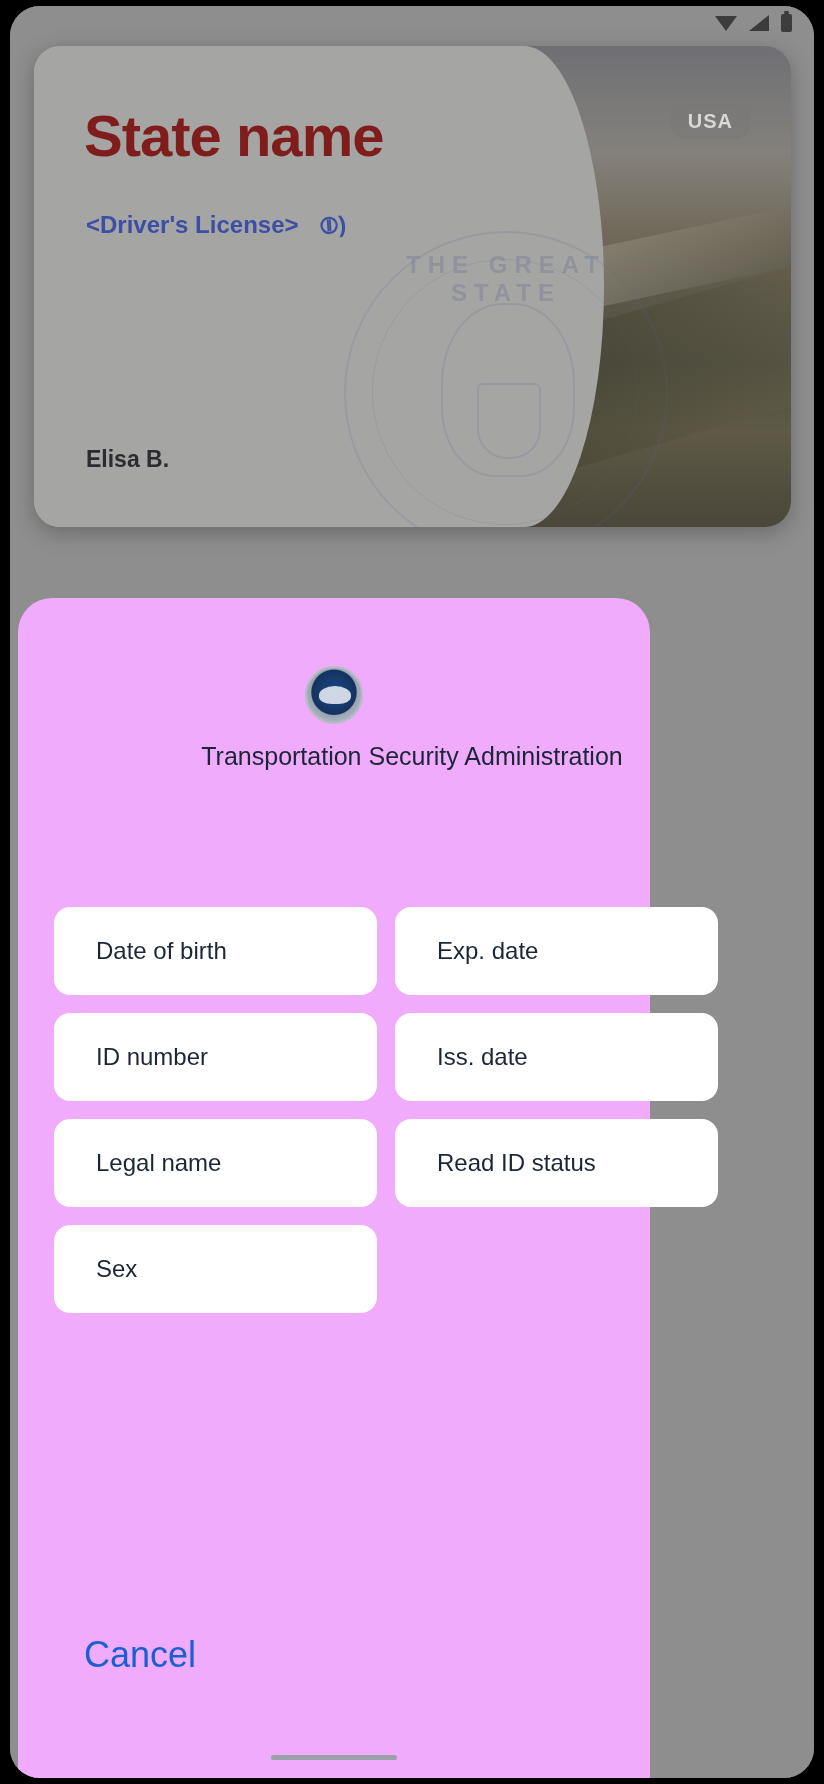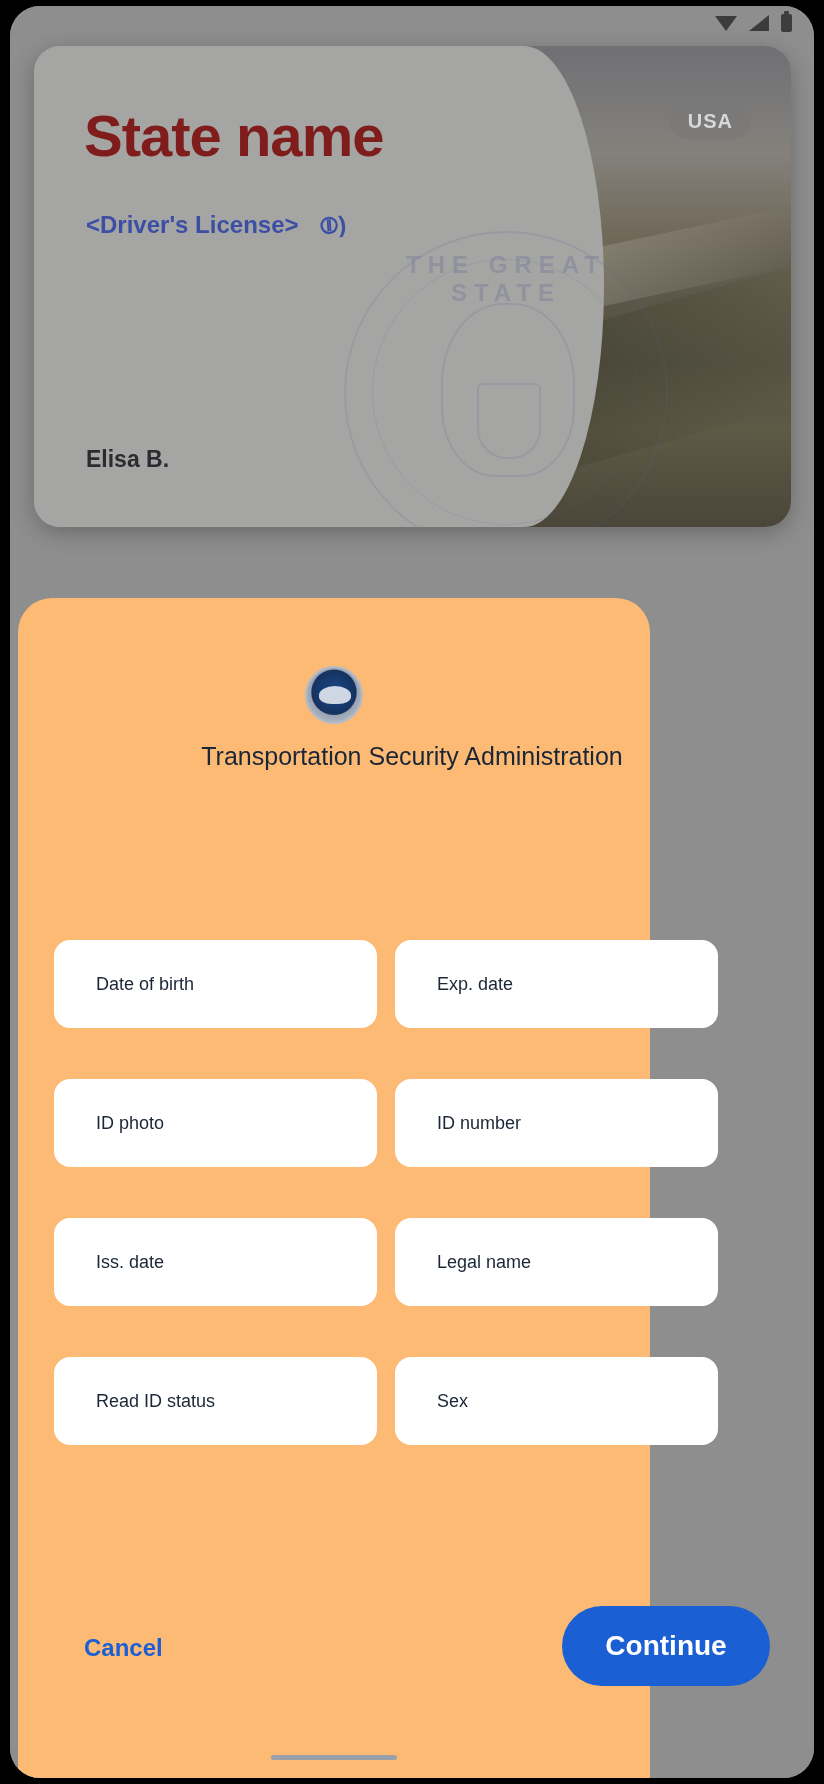--- a/index.html
+++ b/index.html
@@ -243,21 +243,21 @@
     text-align: center;
   }
 
   
   .sheet {
     position: absolute;
     left: 8px;
     top: 592px;
     width: 632px;
     height: 1180px;
-    background: #fdba74;
+    background: #f0abfc;
     border-top-left-radius: 34px;
     border-top-right-radius: 34px;
   }
   .tsa-logo {
     position: absolute;
     left: 50%;
     transform: translateX(-50%);
     top: 68px;
     width: 58px;
     height: 58px;
@@ -307,39 +307,38 @@
   }
   .chip {
     width: 323px;
     height: 88px;
     background: #ffffff;
     border-radius: 16px;
     display: flex;
     align-items: center;
     box-sizing: border-box;
     padding-left: 42px;
-    font-size: 18px;
+    font-size: 24px;
     color: #1b2636;
-    margin-top: 33px;
   }
 
   .actions {
     position: absolute;
     left: 0;
     top: 1000px;
     width: 788px;
     height: 120px;
   }
   .cancel-btn {
     position: absolute;
     left: 58px;
     top: 24px;
-    font-size: 24px;
+    font-size: 36px;
     color: #1a5fd4;
-    font-weight: bold;
+    font-weight: normal;
     background: none;
     border: none;
     padding: 12px 8px;
     cursor: pointer;
     font-family: "Liberation Sans", sans-serif;
   }
   .continue-btn {
     position: absolute;
     right: 36px;
     top: 8px;
@@ -398,30 +397,28 @@
       </div>
     </div>
 
     <div class="sheet">
       <div class="tsa-logo"></div>
       <div class="tsa-caption">Transportation Security Administration</div>
 
       <div class="chips">
         <div class="chip">Date of birth</div>
         <div class="chip">Exp. date</div>
-        <div class="chip">ID photo</div>
         <div class="chip">ID number</div>
         <div class="chip">Iss. date</div>
         <div class="chip">Legal name</div>
         <div class="chip">Read ID status</div>
         <div class="chip">Sex</div>
       </div>
 
       <div class="actions">
         <button class="cancel-btn">Cancel</button>
-        <button class="continue-btn">Continue</button>
       </div>
 
       <div class="home-indicator"></div>
     </div>
 
   </div>
 </div>
 
 </body></html>

